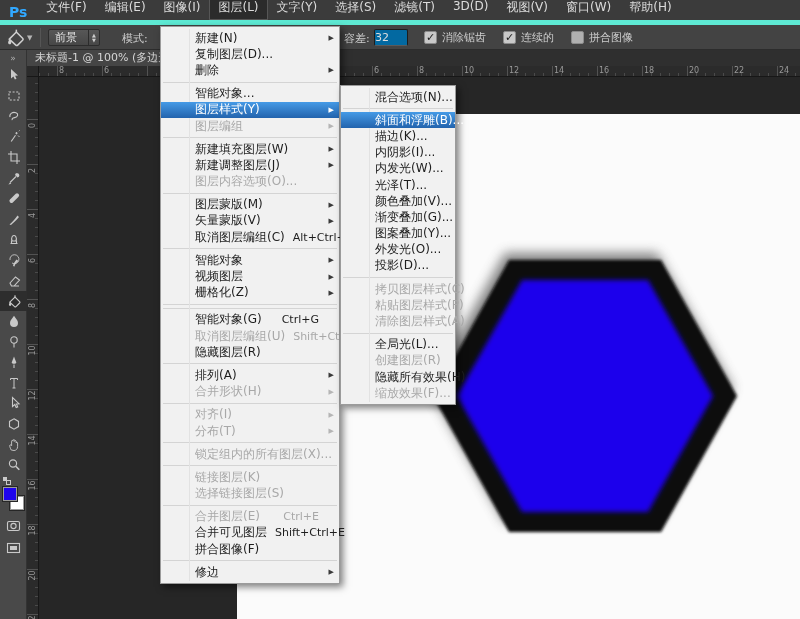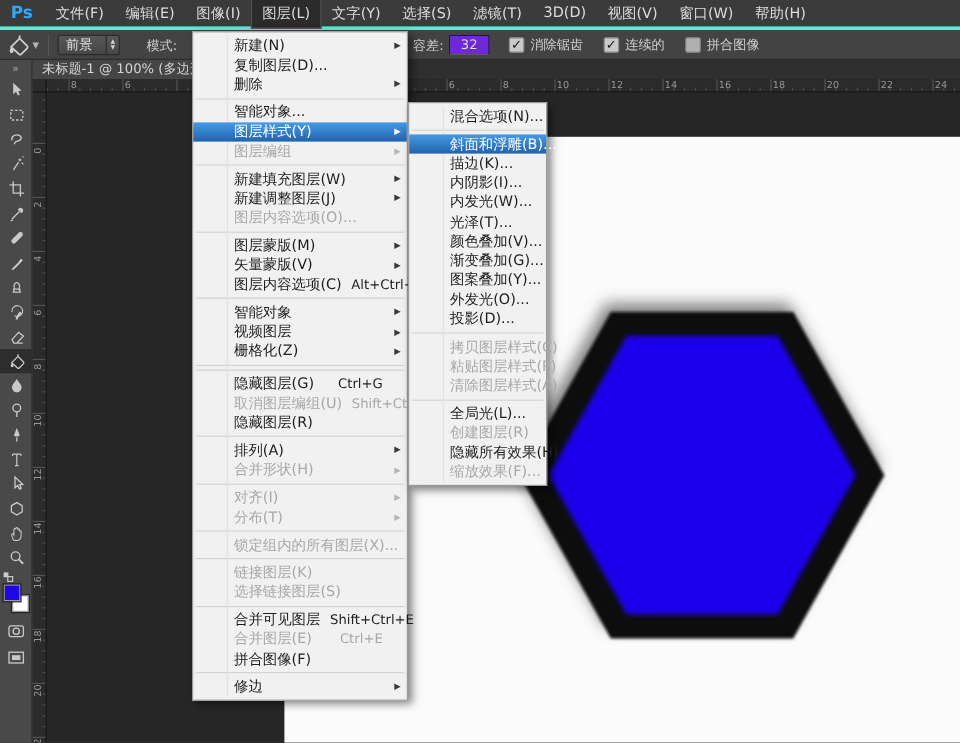--- a/index.html
+++ b/index.html
@@ -2,43 +2,43 @@
 <html><head>
 <meta charset="utf-8">
 <style>
   * { margin:0; padding:0; box-sizing:border-box; }
   html,body { width:800px; height:619px; overflow:hidden; }
   body { font-family:"DejaVu Sans","Liberation Sans",sans-serif; background:#272727; }
   #screen { position:relative; width:800px; height:619px; background:#272727; }
 
   
   #menubar { position:absolute; left:0; top:0; width:800px; height:25px; background:#3b3b3b;
-             border-bottom:3px solid #5eead4; display:flex; align-items:center; z-index:5; }
+             border-bottom:5px solid #5eead4; display:flex; align-items:flex-end; z-index:5; }
   #ps-logo { color:#31a8ff; font-weight:bold; font-size:14px; padding:0 10px 0 9px; letter-spacing:0; }
   .mb-item { color:#dcdcdc; font-size:12px; padding:4px 9px; cursor:default; white-space:nowrap; }
   .mb-item.active { background:#2b2b2b; box-shadow:inset 0 0 0 1px #565656; }
 
   
   #optionsbar { position:absolute; left:0; top:25px; width:800px; height:25px; background:#434343;
                 border-bottom:1px solid #2c2c2c; z-index:4; color:#cfcfcf; font-size:11px; }
   #tool-preset { position:absolute; left:5px; top:3px; width:20px; height:19px; }
   #tool-preset svg { stroke:#cfcfcf; fill:none; stroke-width:1.1; }
   #tool-preset svg .f { fill:#cfcfcf; stroke:none; }
   #preset-caret { position:absolute; left:27px; top:9px; font-size:7px; color:#b5b5b5; }
   .ob-divider { position:absolute; top:3px; width:1px; height:19px; background:#2e2e2e; border-right:1px solid #555; }
   #source-select { position:absolute; left:48px; top:4px; width:52px; height:17px; background:linear-gradient(#575757,#474747);
                    border:1px solid #2c2c2c; border-radius:2px; display:flex; align-items:center; }
   #source-select .val { flex:1; padding-left:6px; font-size:11px; color:#e2e2e2; }
   #source-select .spin { width:11px; height:100%; border-left:1px solid #2c2c2c; display:flex; flex-direction:column;
                           align-items:center; justify-content:center; font-size:5px; line-height:5px; color:#cfcfcf; }
   #mode-label { position:absolute; left:122px; top:6px; }
   #tolerance-label { position:absolute; left:344px; top:6px; }
-  #tolerance-input { position:absolute; left:374px; top:4px; width:34px; height:17px; background:#6d28d9;
+  #tolerance-input { position:absolute; left:374px; top:4px; width:34px; height:17px; background:#0369a1;
                      border:1px solid #1d1d1d; border-bottom-color:#5a5a5a; color:#dedede; font-size:11px;
-                     text-align:center; line-height:15px; border-radius:2px; }
+                     text-align:left; line-height:15px; border-radius:2px; }
   #ob-checks { position:absolute; left:424px; top:4px; display:flex; gap:17px; align-items:center; height:17px; }
   .chk { display:flex; align-items:center; gap:5px; }
   .chk .box { width:13px; height:13px; background:#c9c9c9; border:1px solid #8b8b8b; border-radius:2px;
               font-size:11px; line-height:12px; text-align:center; color:#1c1c1c; font-weight:bold; }
   .chk .box.off { background:#b0b0b0; }
 
   
   #toolbar { position:absolute; left:0; top:50px; width:27px; height:569px; background:#494949;
              border-right:1px solid #333; z-index:3; }
   #tb-collapse { color:#b0b0b0; font-size:9px; text-align:center; display:block; padding-top:3px; height:15px; }
@@ -524,40 +524,40 @@
       <div class="msep"></div>
       <div class="mi">
         <span>图层蒙版(M)</span>
         <span class="arr">▶</span>
       </div>
       <div class="mi">
         <span>矢量蒙版(V)</span>
         <span class="arr">▶</span>
       </div>
       <div class="mi">
-        <span>图层内容选项(C)</span>
+        <span>取消图层编组(C)</span>
         <span class="sc">Alt+Ctrl+G</span>
       </div>
       <div class="msep"></div>
       <div class="mi">
         <span>智能对象</span>
         <span class="arr">▶</span>
       </div>
       <div class="mi">
         <span>视频图层</span>
         <span class="arr">▶</span>
       </div>
       <div class="mi">
         <span>栅格化(Z)</span>
         <span class="arr">▶</span>
       </div>
       <div class="msep"></div>
       <div class="msep"></div>
       <div class="mi">
-        <span>隐藏图层(G)</span>
+        <span>智能对象(G)</span>
         <span class="sc">Ctrl+G</span>
       </div>
       <div class="mi disabled">
         <span>取消图层编组(U)</span>
         <span class="sc">Shift+Ctrl+G</span>
       </div>
       <div class="mi">
         <span>隐藏图层(R)</span>
       </div>
       <div class="msep"></div>
@@ -583,28 +583,28 @@
         <span>锁定组内的所有图层(X)...</span>
       </div>
       <div class="msep"></div>
       <div class="mi disabled">
         <span>链接图层(K)</span>
       </div>
       <div class="mi disabled">
         <span>选择链接图层(S)</span>
       </div>
       <div class="msep"></div>
+      <div class="mi disabled">
+        <span>合并图层(E)</span>
+        <span class="sc">Ctrl+E</span>
+      </div>
       <div class="mi">
         <span>合并可见图层</span>
         <span class="sc">Shift+Ctrl+E</span>
       </div>
-      <div class="mi disabled">
-        <span>合并图层(E)</span>
-        <span class="sc">Ctrl+E</span>
-      </div>
       <div class="mi">
         <span>拼合图像(F)</span>
       </div>
       <div class="msep"></div>
       <div class="mi">
         <span>修边</span>
         <span class="arr">▶</span>
       </div>
     </div>
   <div class="menu" id="style-submenu">

